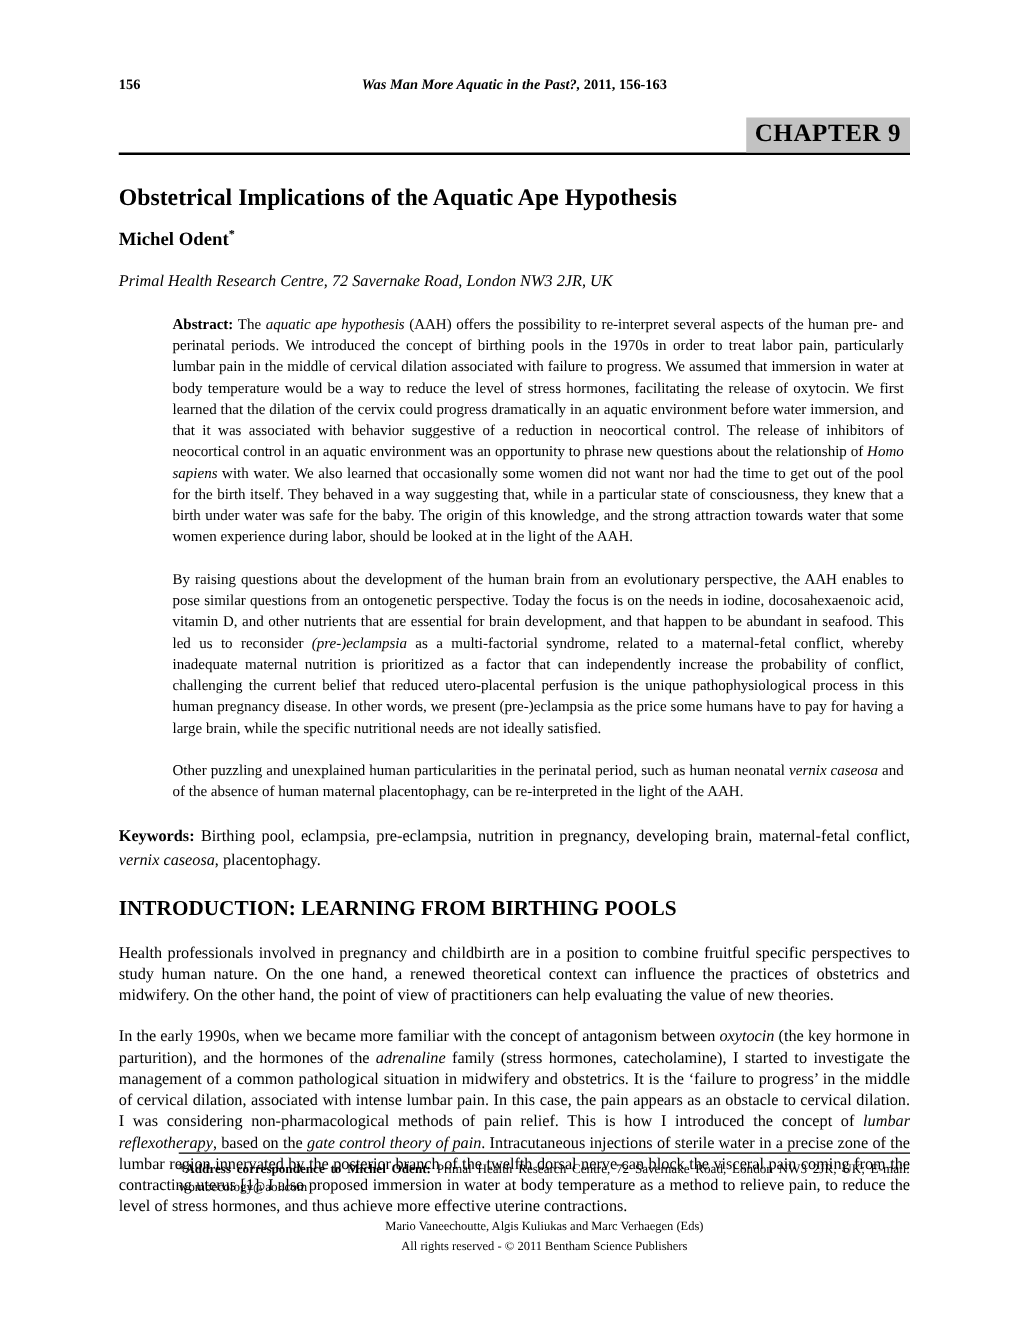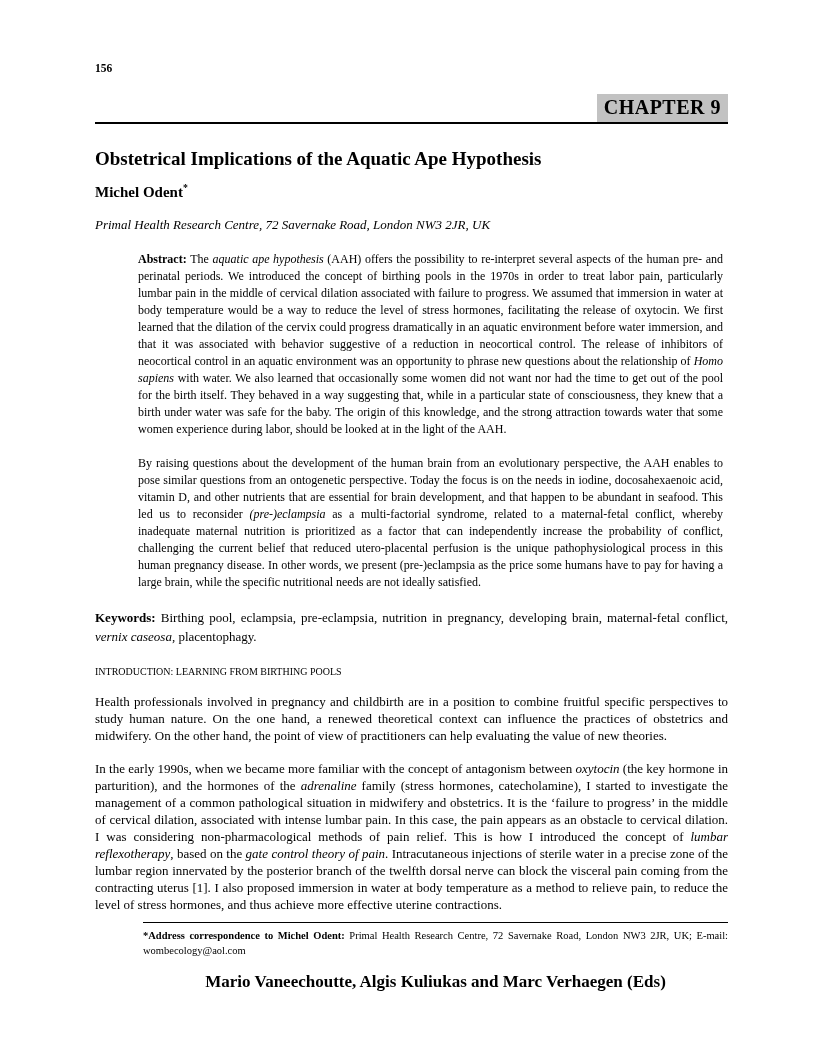--- a/index.html
+++ b/index.html
@@ -40,70 +40,73 @@
 
   .abstract{margin:18px 5px 0 43px;}
   .abstract p{
     font-size:12px;line-height:17px;text-align:justify;
     margin:0 0 17px 0;
   }
   .keywords{
     font-size:13px;line-height:19px;text-align:justify;
     margin:4px 0 0 0;
   }
-  h2.section{font-size:10px;font-weight:400;margin:20px 0 0 0;}
+  h2.section{font-size:17px;font-weight:700;margin:20px 0 0 0;}
   p.bodypara{
     font-size:13px;line-height:17px;text-align:justify;
     margin:16px 0 0 0;
   }
 
   .footblock{position:absolute;left:95px;right:88px;top:922px;margin-left:48px;}
   .footnote-rule{height:1px;background:#000;}
   p.footnote{
     font-size:10.5px;line-height:15px;text-align:justify;
     margin:5px 0 0 0;
   }
   .footer-center{
-    text-align:center;font-weight:700;font-size:17px;line-height:16px;
+    text-align:center;font-weight:400;font-size:10px;line-height:16px;
     margin-top:16px;
   }
 </style>
 </head>
 <body>
 
 <div class="page">
 
   <div class="hdr">
     <span class="pagenum">156</span>
+    <span class="running"><span class="s-bi">Was Man More Aquatic in the Past?,</span><span class="s-b"> 2011, 156-163</span></span>
   </div>
 
   <div class="badge-row">
     <span class="badge">CHAPTER 9</span>
   </div>
   <div class="rule"></div>
 
   <h1 class="title">Obstetrical Implications of the Aquatic Ape Hypothesis</h1>
 
   <div class="author"><span>Michel Odent</span><span class="s-sup">*</span></div>
 
   <div class="affiliation">Primal Health Research Centre, 72 Savernake Road, London NW3 2JR, UK</div>
 
   <div class="abstract">
     <p><span class="s-b">Abstract: </span><span>The </span><span class="s-i">aquatic ape hypothesis</span><span> (AAH) offers the possibility to re-interpret several aspects of the human pre- and perinatal periods. We introduced the concept of birthing pools in the 1970s in order to treat labor pain, particularly lumbar pain in the middle of cervical dilation associated with failure to progress. We assumed that immersion in water at body temperature would be a way to reduce the level of stress hormones, facilitating the release of oxytocin. We first learned that the dilation of the cervix could progress dramatically in an aquatic environment before water immersion, and that it was associated with behavior suggestive of a reduction in neocortical control. The release of inhibitors of neocortical control in an aquatic environment was an opportunity to phrase new questions about the relationship of </span><span class="s-i">Homo sapiens</span><span> with water. We also learned that occasionally some women did not want nor had the time to get out of the pool for the birth itself. They behaved in a way suggesting that, while in a particular state of consciousness, they knew that a birth under water was safe for the baby. The origin of this knowledge, and the strong attraction towards water that some women experience during labor, should be looked at in the light of the AAH.</span></p>
     <p><span>By raising questions about the development of the human brain from an evolutionary perspective, the AAH enables to pose similar questions from an ontogenetic perspective. Today the focus is on the needs in iodine, docosahexaenoic acid, vitamin D, and other nutrients that are essential for brain development, and that happen to be abundant in seafood. This led us to reconsider </span><span class="s-i">(pre-)eclampsia</span><span> as a multi-factorial syndrome, related to a maternal-fetal conflict, whereby inadequate maternal nutrition is prioritized as a factor that can independently increase the probability of conflict, challenging the current belief that reduced utero-placental perfusion is the unique pathophysiological process in this human pregnancy disease. In other words, we present (pre-)eclampsia as the price some humans have to pay for having a large brain, while the specific nutritional needs are not ideally satisfied.</span></p>
+    <p><span>Other puzzling and unexplained human particularities in the perinatal period, such as human neonatal </span><span class="s-i">vernix caseosa</span><span> and of the absence of human maternal placentophagy, can be re-interpreted in the light of the AAH.</span></p>
   </div>
 
   <p class="keywords"><span class="s-b">Keywords: </span><span>Birthing pool, eclampsia, pre-eclampsia, nutrition in pregnancy, developing brain, maternal-fetal conflict, </span><span class="s-i">vernix caseosa</span><span>, placentophagy.</span></p>
 
   <h2 class="section">INTRODUCTION: LEARNING FROM BIRTHING POOLS</h2>
 
   <p class="bodypara"><span>Health professionals involved in pregnancy and childbirth are in a position to combine fruitful specific perspectives to study human nature. On the one hand, a renewed theoretical context can influence the practices of obstetrics and midwifery. On the other hand, the point of view of practitioners can help evaluating the value of new theories.</span></p>
   <p class="bodypara"><span>In the early 1990s, when we became more familiar with the concept of antagonism between </span><span class="s-i">oxytocin</span><span> (the key hormone in parturition), and the hormones of the </span><span class="s-i">adrenaline</span><span> family (stress hormones, catecholamine), I started to investigate the management of a common pathological situation in midwifery and obstetrics. It is the ‘failure to progress’ in the middle of cervical dilation, associated with intense lumbar pain. In this case, the pain appears as an obstacle to cervical dilation. I was considering non-pharmacological methods of pain relief. This is how I introduced the concept of </span><span class="s-i">lumbar reflexotherapy</span><span>, based on the </span><span class="s-i">gate control theory of pain</span><span>. Intracutaneous injections of sterile water in a precise zone of the lumbar region innervated by the posterior branch of the twelfth dorsal nerve can block the visceral pain coming from the contracting uterus [1]. I also proposed immersion in water at body temperature as a method to relieve pain, to reduce the level of stress hormones, and thus achieve more effective uterine contractions.</span></p>
 
   <div class="footblock">
     <div class="footnote-rule"></div>
     <p class="footnote"><span class="s-b">*Address correspondence to Michel Odent: </span><span>Primal Health Research Centre, 72 Savernake Road, London NW3 2JR, UK; E-mail: wombecology@aol.com</span></p>
     <div class="footer-center">
       <div>Mario Vaneechoutte, Algis Kuliukas and Marc Verhaegen (Eds)</div>
+      <div>All rights reserved - © 2011 Bentham Science Publishers</div>
     </div>
   </div>
 
 </div>
 
 </body></html>

